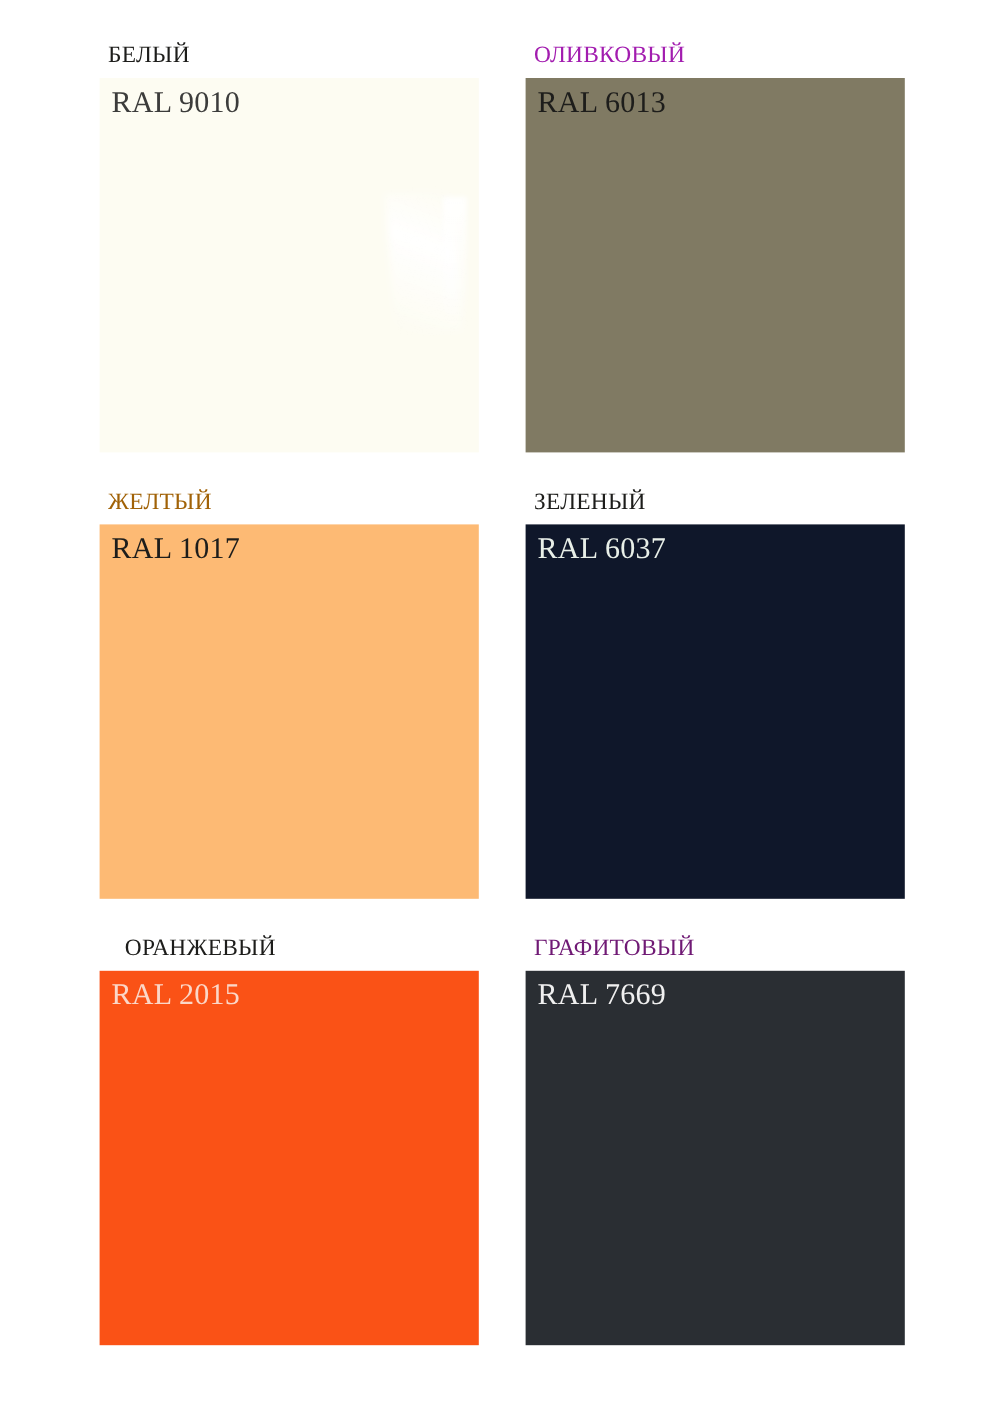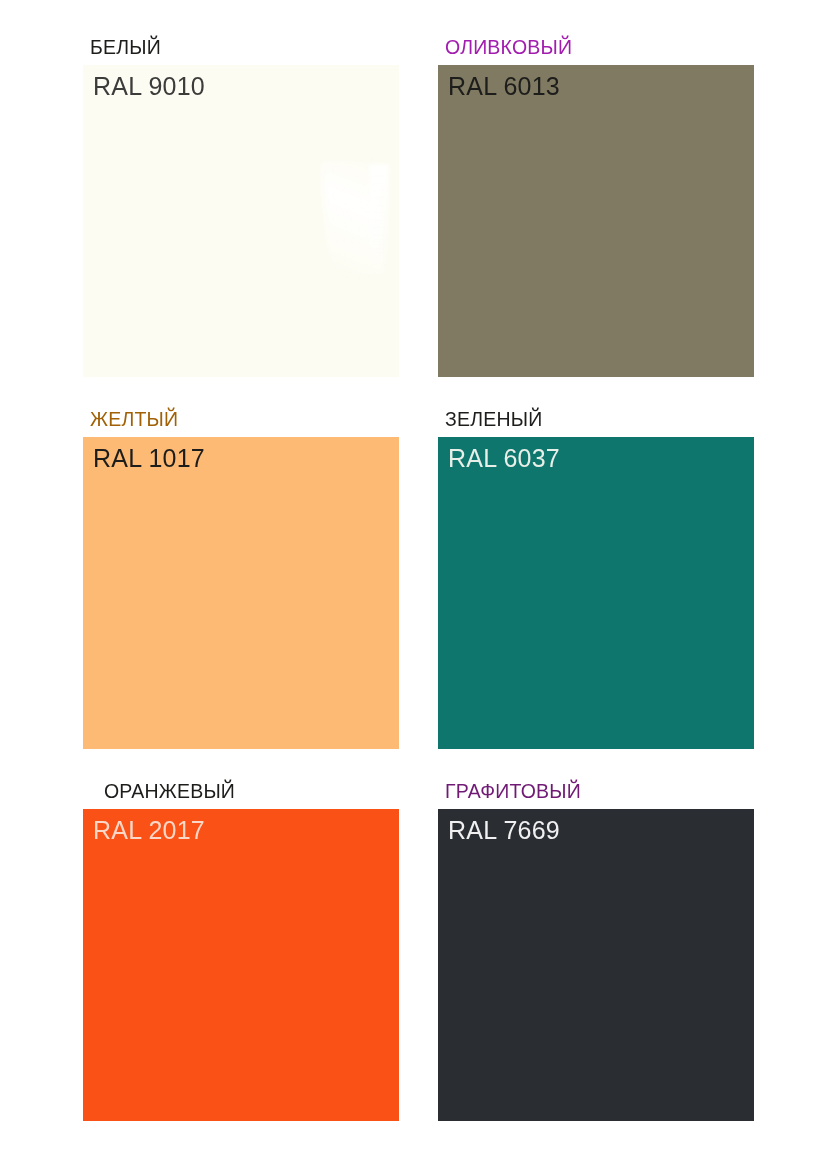--- a/index.html
+++ b/index.html
@@ -14,20 +14,21 @@
     -webkit-font-smoothing: antialiased;
     overflow: hidden;
   }
 
   .palette {
     position: relative;
     width: 691px;
     height: 1169px;
     box-sizing: border-box;
     padding: 0;
+    font-family: Liberation Serif, serif;
   }
 
   .grid {
     position: absolute;
     left: 83px;
     top: 36px;
     width: 671px;
     display: grid;
     grid-template-columns: 316px 316px;
     column-gap: 39px;
@@ -129,29 +130,29 @@
 
     <div class="swatch-cell">
       <div class="swatch-title" style="color: #a16207;">ЖЕЛТЫЙ</div>
       <div class="swatch-chip" style="background: #fdba74;">
         <div class="swatch-code" style="color: rgb(29, 29, 27);">RAL 1017</div>
       </div>
     </div>
 
     <div class="swatch-cell">
       <div class="swatch-title" style="color: rgb(29, 29, 27);">ЗЕЛЕНЫЙ</div>
-      <div class="swatch-chip" style="background: #0f766e;">
+      <div class="swatch-chip" style="background: #0f172a;">
         <div class="swatch-code" style="color: rgb(232, 239, 232);">RAL 6037</div>
       </div>
     </div>
 
     <div class="swatch-cell">
       <div class="swatch-title" style="color: rgb(29, 29, 27); margin-left: 21px;">ОРАНЖЕВЫЙ</div>
       <div class="swatch-chip" style="background: rgb(250, 82, 22);">
-        <div class="swatch-code" style="color: rgb(251, 215, 200);">RAL 2017</div>
+        <div class="swatch-code" style="color: rgb(251, 215, 200);">RAL 2015</div>
       </div>
     </div>
 
     <div class="swatch-cell">
       <div class="swatch-title" style="color: #701a75;">ГРАФИТОВЫЙ</div>
       <div class="swatch-chip" style="background: rgb(42, 46, 51);">
         <div class="swatch-code" style="color: rgb(240, 240, 240);">RAL 7669</div>
       </div>
     </div>
 

